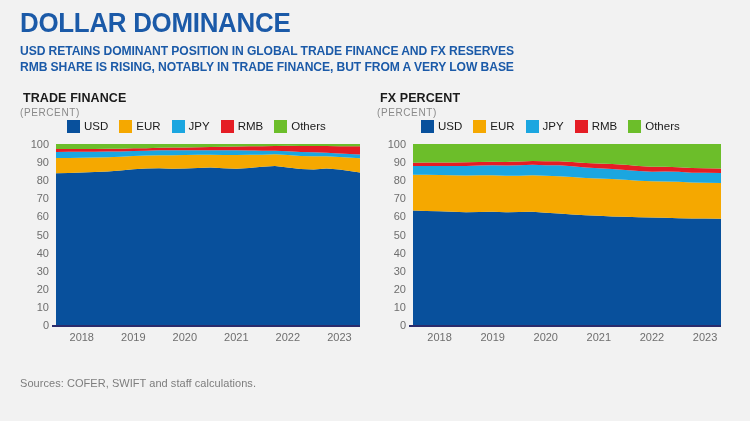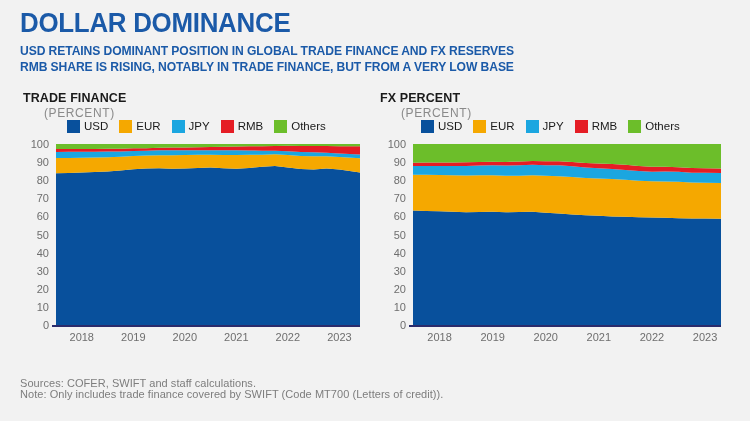--- a/index.html
+++ b/index.html
@@ -54,26 +54,25 @@
 
   .panel-title {
     font-size: 12.5px;
     font-weight: bold;
     color: #1a1a1a;
     letter-spacing: 0.1px;
     margin: 3px;
     line-height: 14px;
   }
   .panel-unit {
-    font-size: 12px;
+    font-size: 10px;
     color: #8a8a8a;
     letter-spacing: 0.6px;
     margin-top: 2px;
     line-height: 10px;
-    margin-left: 24px;
   }
 
   
   .legend {
     position: absolute;
     top: 32px;
     display: flex;
     align-items: center;
     gap: 6px;
     padding-left: 12px;
@@ -232,16 +231,15 @@
           <text x="168.7586206896562" y="203" text-anchor="middle" font-family="&quot;Liberation Sans&quot;, sans-serif" font-size="11" fill="#6e6e6e">2020</text>
           <text x="221.86206896551872" y="203" text-anchor="middle" font-family="&quot;Liberation Sans&quot;, sans-serif" font-size="11" fill="#6e6e6e">2021</text>
           <text x="274.9655172413812" y="203" text-anchor="middle" font-family="&quot;Liberation Sans&quot;, sans-serif" font-size="11" fill="#6e6e6e">2022</text>
           <text x="328.06896551724367" y="203" text-anchor="middle" font-family="&quot;Liberation Sans&quot;, sans-serif" font-size="11" fill="#6e6e6e">2023</text>
         </svg>
     </div>
   </div>
 
   <div class="footnotes">
     <div>Sources: COFER, SWIFT and staff calculations.</div>
-    <div>Note: Only includes trade finance covered by SWIFT (Code MT700 (Letters of credit)).</div>
   </div>
 
 </div>
 
 </body></html>

